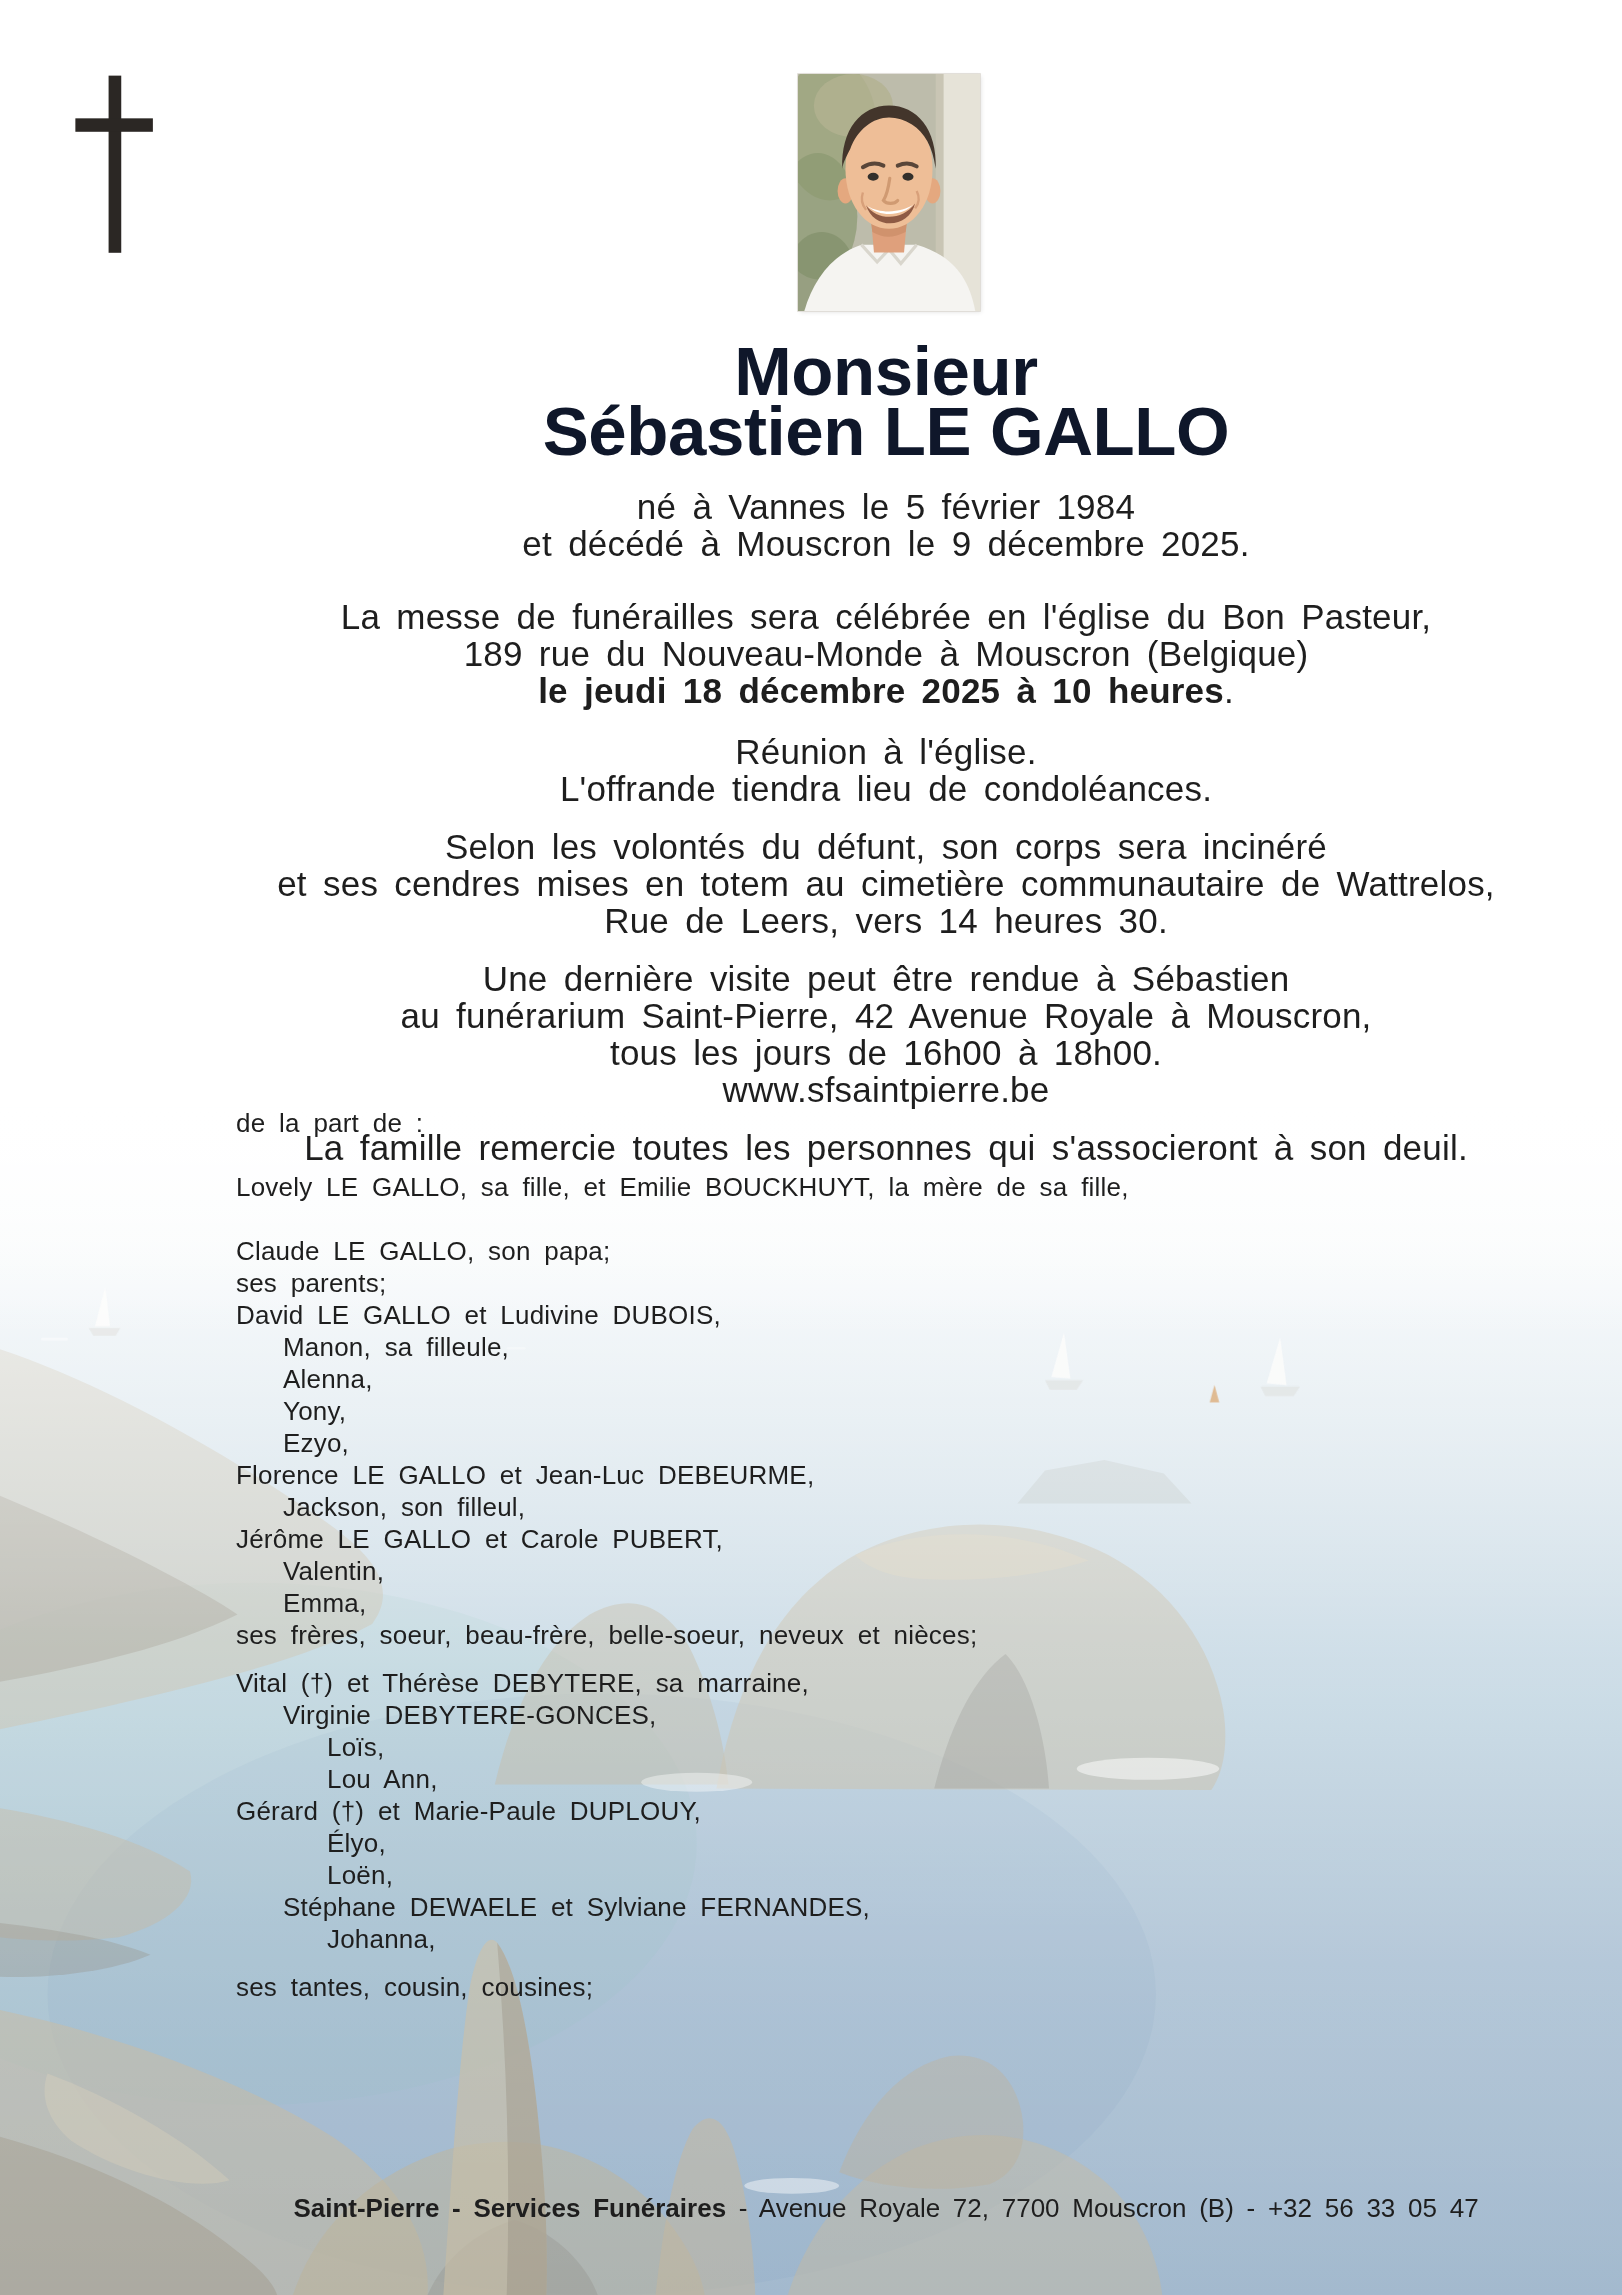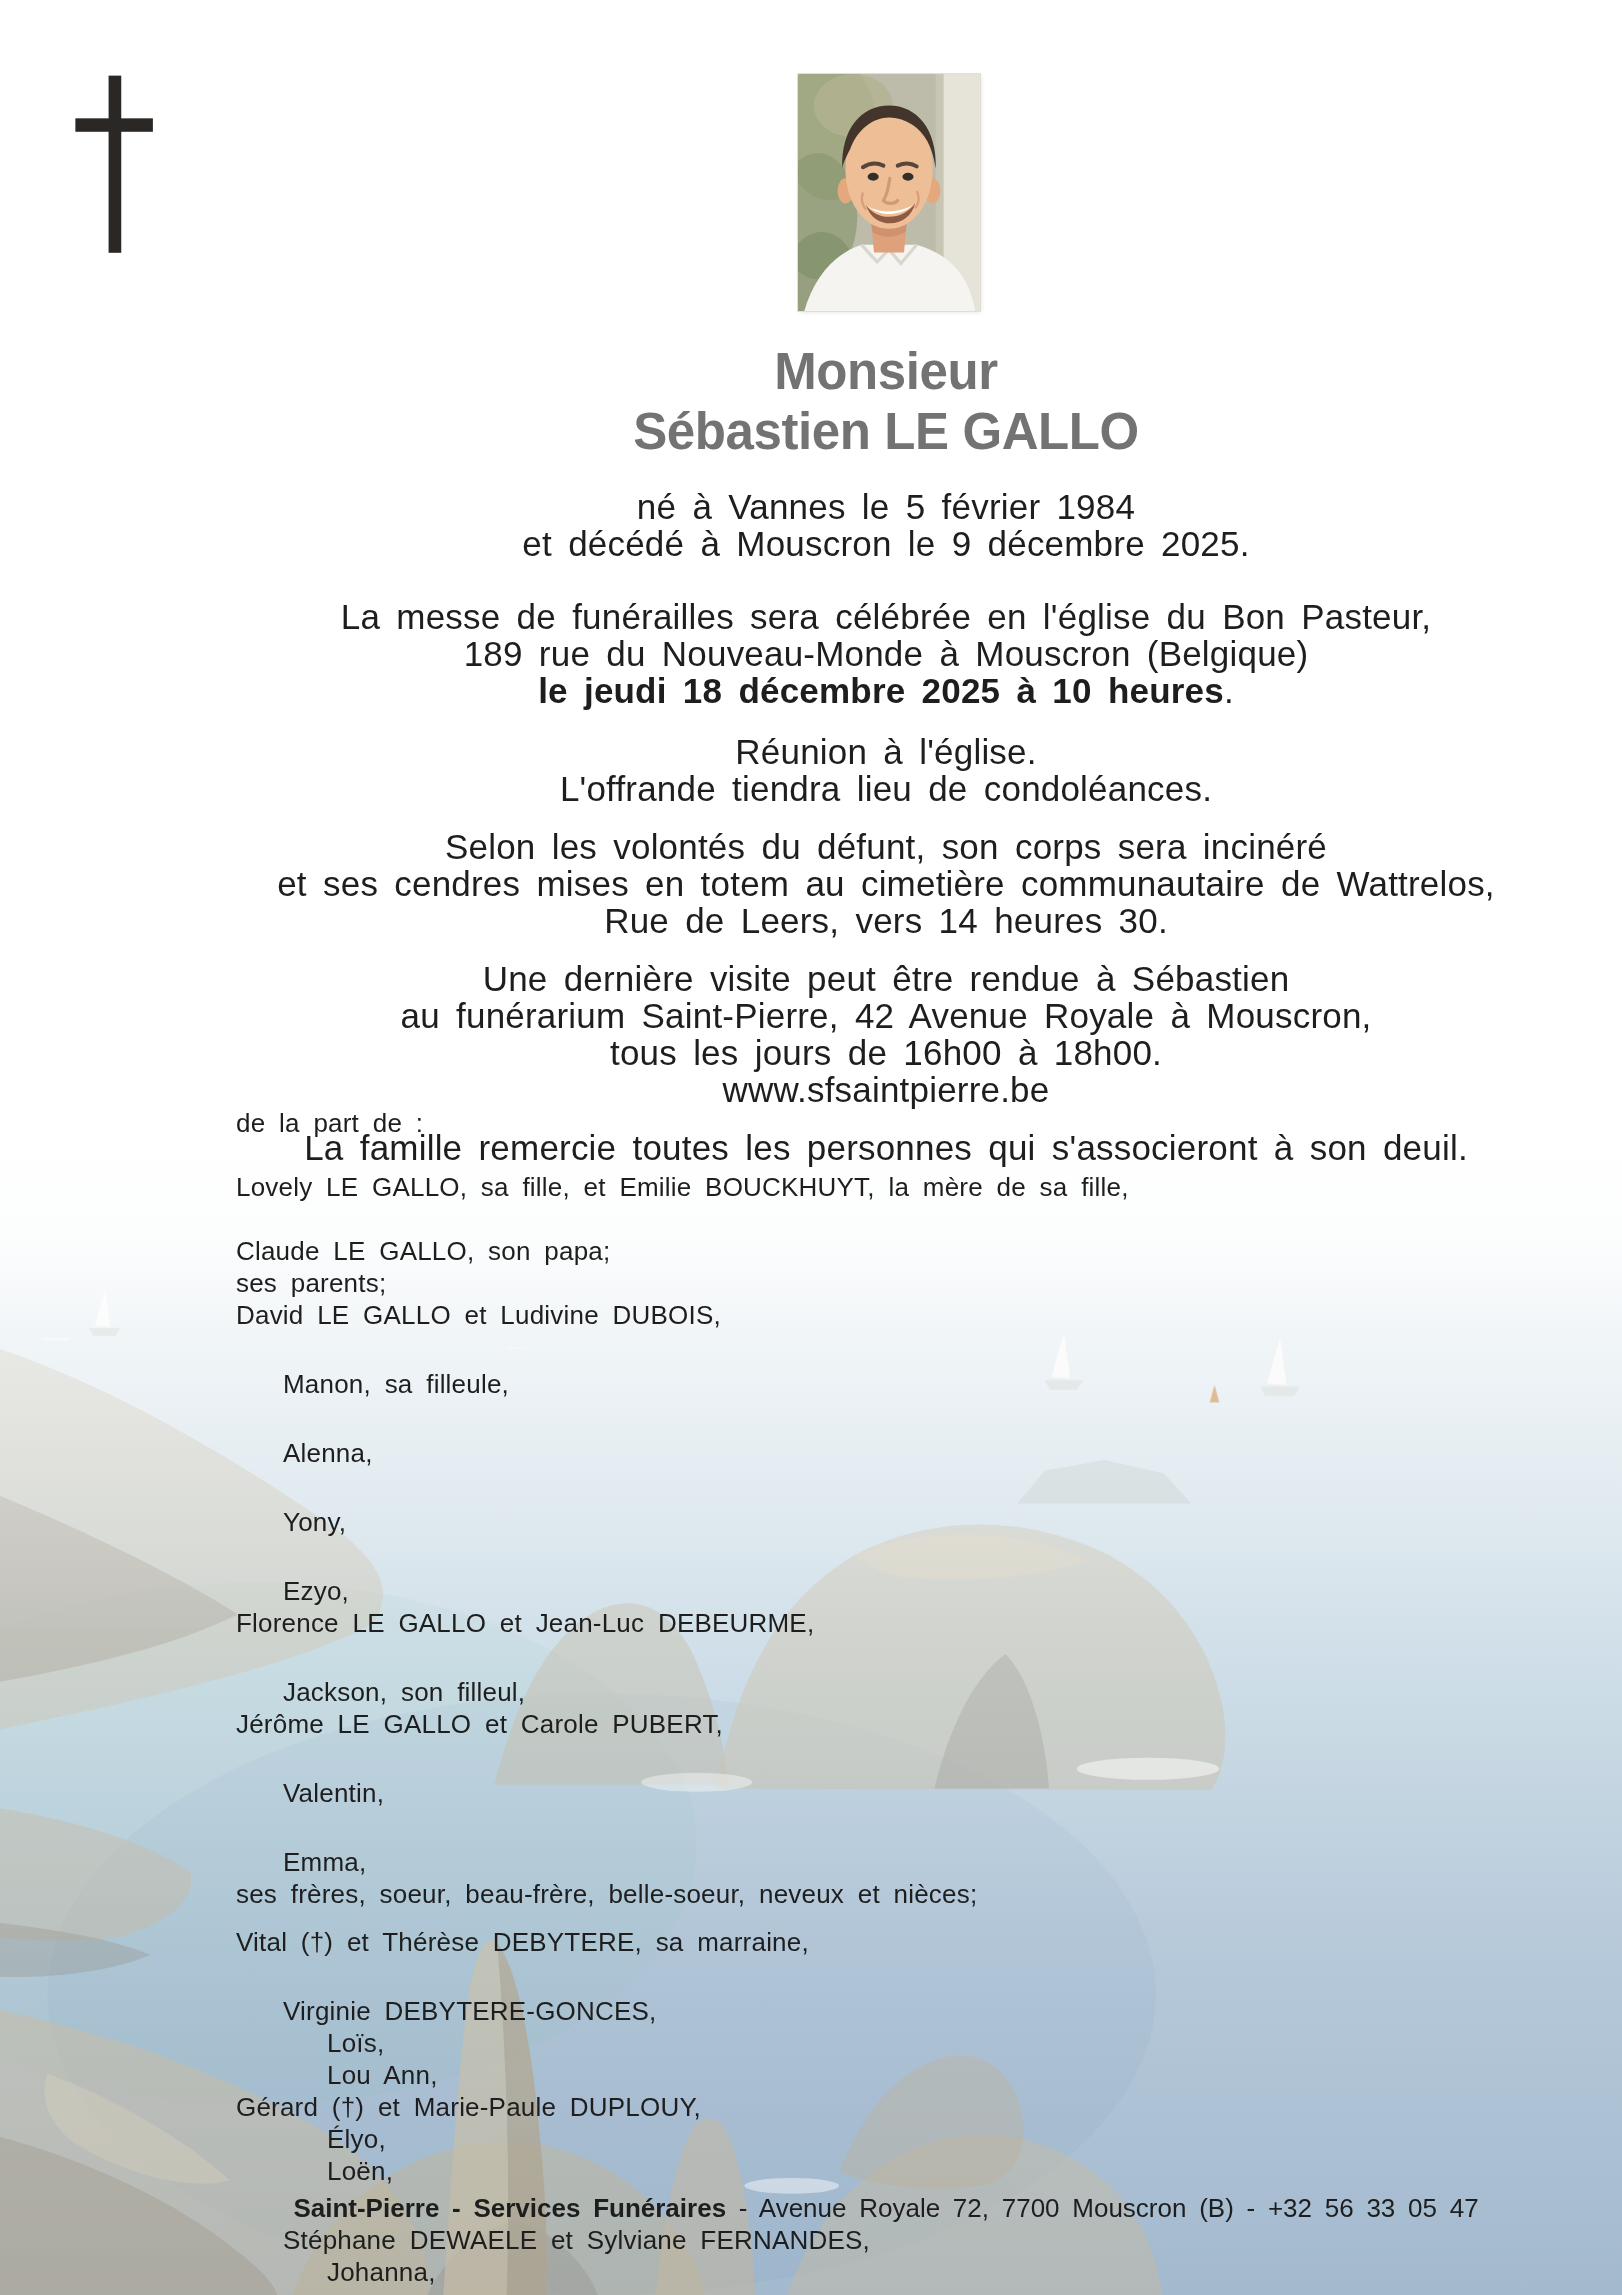--- a/index.html
+++ b/index.html
@@ -13,35 +13,35 @@
     color:#1e1e1e;
   }
   .bg-svg{position:absolute;left:0;top:0;width:1623px;height:2295px;z-index:0;}
   .cross-svg{position:absolute;left:73px;top:74px;width:87px;height:182px;z-index:2;}
   .photo{
     position:absolute;left:798px;top:74px;width:182px;height:237px;z-index:2;
     box-shadow:0 0 0 0.8px #ddd9d2, 1.6px 1.6px 4.7px rgba(0,0,0,.12);
   }
   .photo svg{display:block;width:100%;height:100%;}
   .center-col{position:absolute;left:253px;width:1266px;text-align:center;z-index:2;}
-  .title-block{top:342px;font-size:51px;font-weight:700;line-height:60px;letter-spacing:-0.4px;color:#737373;}
+  .title-block{top:342px;font-size:69px;font-weight:700;line-height:60px;letter-spacing:-0.4px;color:#0f172a;}
   .txt{font-size:35px;line-height:37px;word-spacing:6.3px;letter-spacing:0.2px;}
   .dates-block{top:488px;}
   .para1{top:598px;}
   .para2{top:733px;}
   .para3{top:828px;}
   .para4{top:960px;}
   .thanks-block{top:1129px;}
   .bold{font-weight:700;}
   .family{
     position:absolute;left:236px;right:95px;top:1107px;z-index:2;
     font-size:26px;word-spacing:6.3px;letter-spacing:0.2px;
   }
   .fline{height:32px;line-height:32px;white-space:nowrap;}
-  .ind1{padding-left:47px;margin-top:37px;}
+  .ind1{padding-left:47px;}
   .ind2{padding-left:91px;}
   .right{text-align:left;}
   .sp40{height:32px;}
   .sp20{height:16px;}
   .footer{
     position:absolute;left:253px;width:1266px;top:2191px;z-index:2;
     text-align:center;font-size:26px;line-height:35px;word-spacing:5.5px;white-space:nowrap;
   }
 </style>
 </head>

